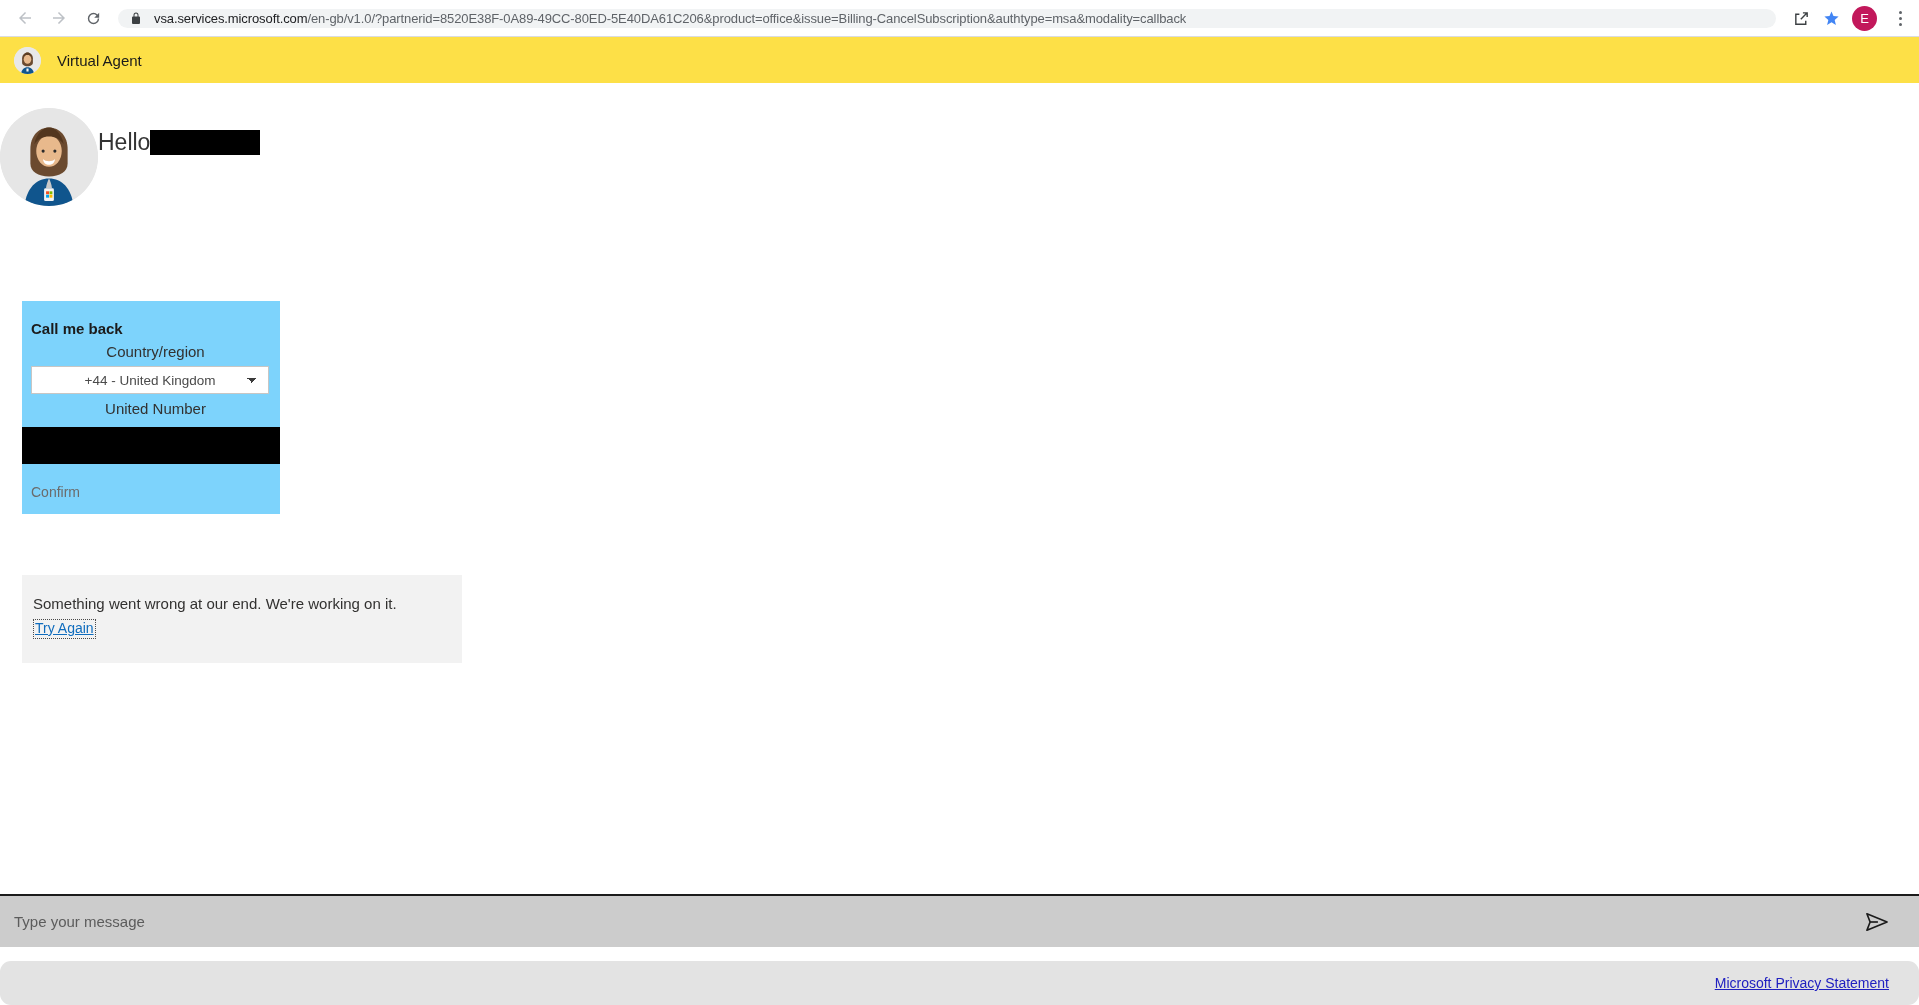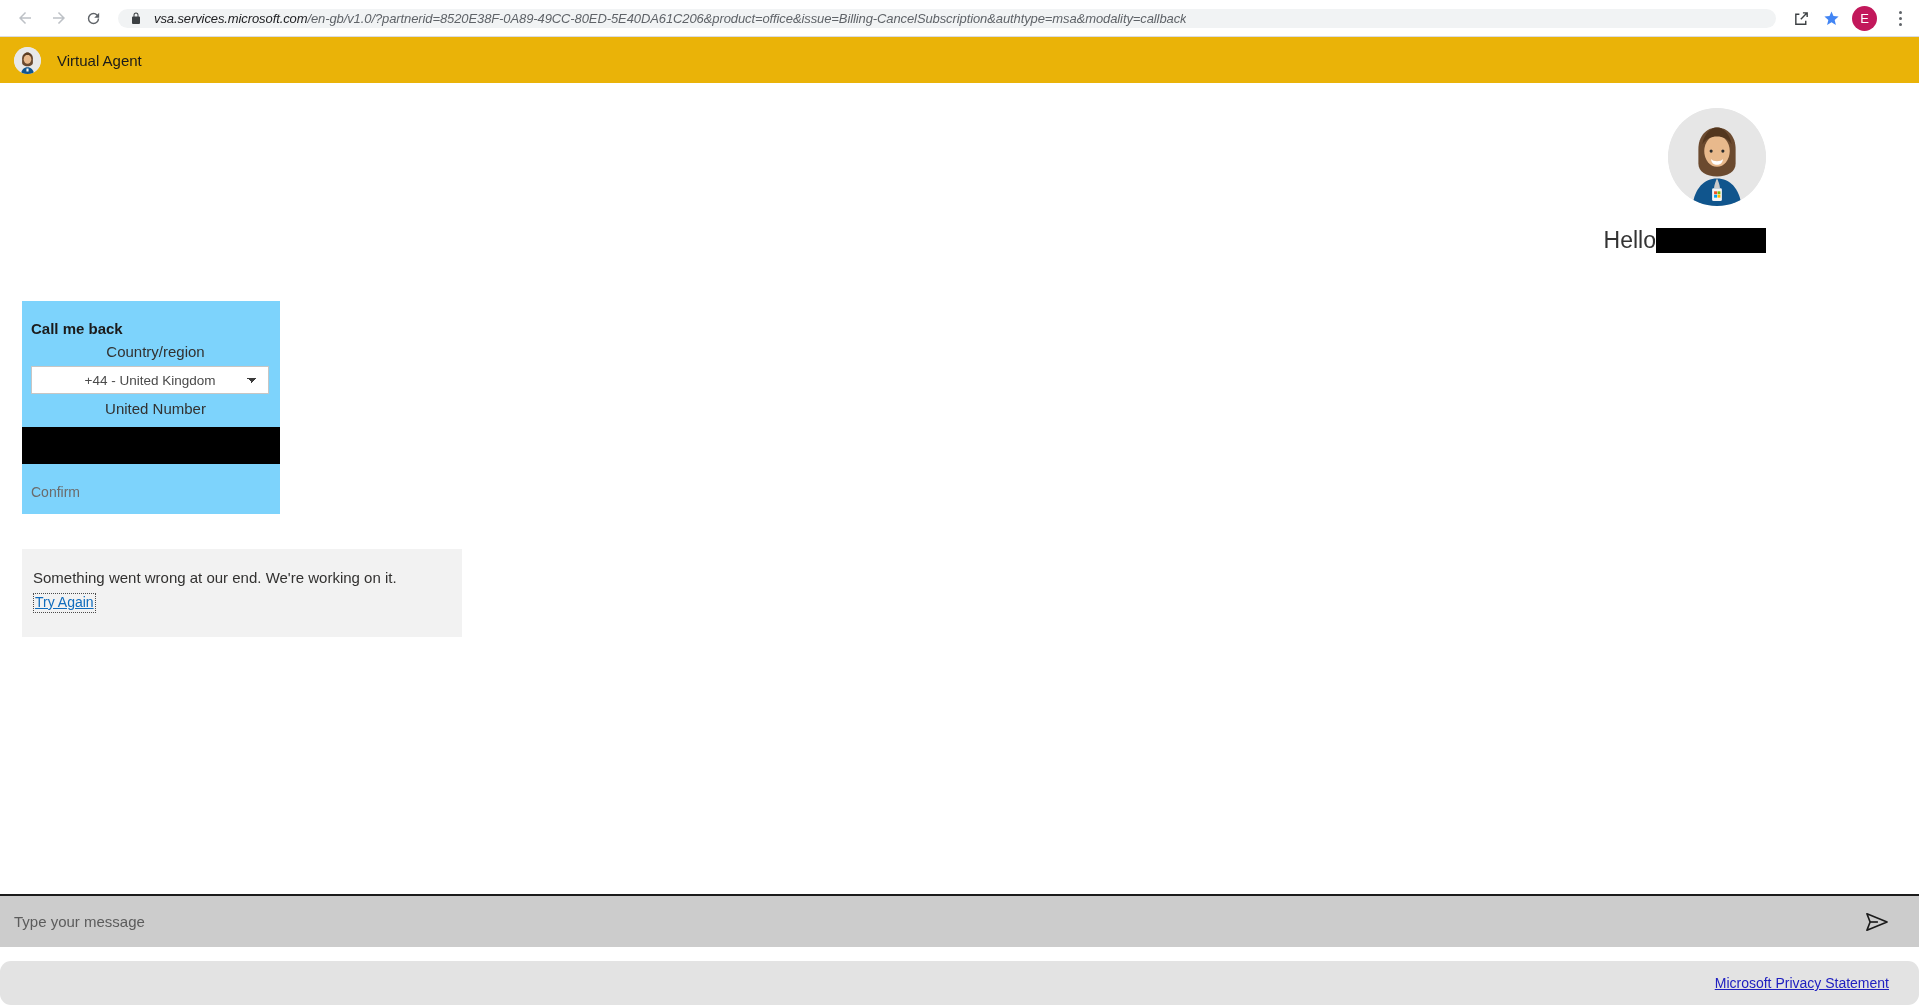--- a/index.html
+++ b/index.html
@@ -37,21 +37,20 @@
     flex: 1 1 auto;
     height: 19px;
     margin: 0 10px 0 8px;
     background: #f1f3f4;
     border-radius: 14px;
     display: flex;
     align-items: center;
     padding: 0 12px;
     box-sizing: border-box;
     min-width: 0;
-    font-style: italic;
   }
   .lock-icon { flex: 0 0 auto; margin-right: 12px; display: flex; align-items: center; }
   .url-text {
     font-size: 13px;
     color: #5f6368;
     white-space: nowrap;
     overflow: hidden;
     text-overflow: clip;
     letter-spacing: -0.1px;
   }
@@ -79,21 +78,21 @@
   }
   .kebab { width: 26px; height: 30px; display:flex; flex-direction: column; align-items:center; justify-content:center; gap:3px; }
   .kebab i { width: 3px; height: 3px; border-radius: 50%; background: #5f6368; display:block; }
 
   
   .va-header {
     position: absolute;
     top: 37px; left: 0;
     width: 1919px;
     height: 46px;
-    background: #eab308;
+    background: #fde047;
     display: flex;
     align-items: center;
     box-sizing: border-box;
   }
   .va-header-avatar {
     width: 27px; height: 27px;
     border-radius: 50%;
     margin-left: 14px;
     overflow: hidden;
     background: #e8e8e8;
@@ -113,22 +112,22 @@
     height: 811px;
     background: #ffffff;
   }
 
   .hero {
     position: absolute;
     top: 25px;
     left: 0;
     width: 1766px;
     display: flex;
-    flex-direction: column;
-    align-items: flex-end;
+    flex-direction: row;
+    align-items: flex-start;
   }
   .hero-avatar {
     width: 98px; height: 98px;
     border-radius: 50%;
     background: #e6e6e6;
     overflow: hidden;
   }
   .hello-row {
     margin-top: 22px;
     display: flex;
@@ -203,21 +202,21 @@
     padding: 0;
     font-family: "Liberation Sans", sans-serif;
     text-align: left;
     display: block;
   }
 
   
   .error-card {
     position: absolute;
     left: 22px;
-    top: 466px;
+    top: 492px;
     width: 440px;
     background: #f2f2f2;
     padding: 20px 0 24px 0;
     box-sizing: border-box;
   }
   .error-text {
     font-size: 15px;
     color: #323130;
     margin-left: 11px;
   }

